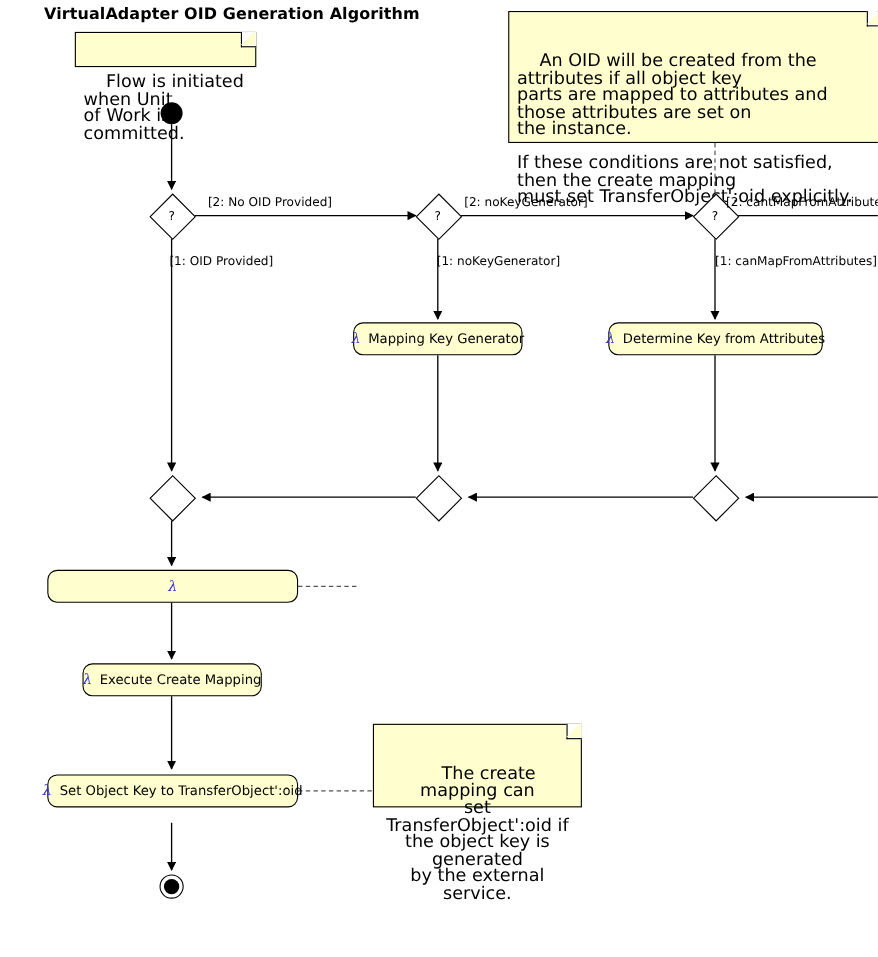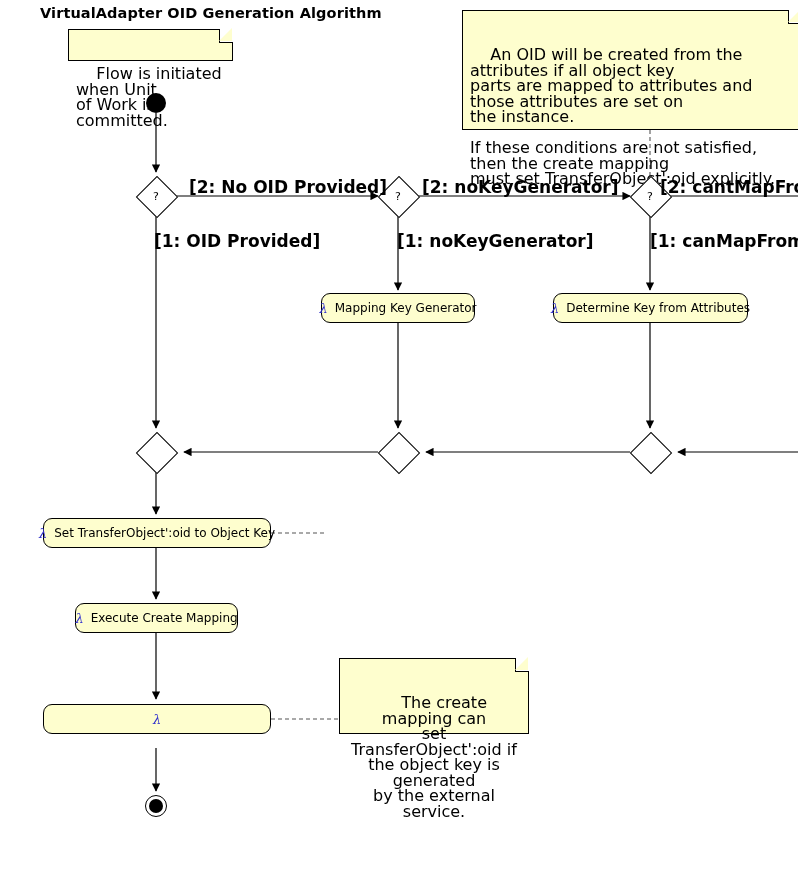--- a/index.html
+++ b/index.html
@@ -150,24 +150,23 @@
     width: 14px;
     height: 14px;
     margin-left: -7px;
     margin-top: -7px;
     border-radius: 50%;
     background: #000000;
   }
   
   .edge-label {
     position: absolute;
-    font-size: 17px;
+    font-size: 11px;
     color: #000000;
     white-space: nowrap;
-    font-weight: bold;
   }
 </style>
 </head>
 <body>
 
 <div id="canvas">
 
   <svg id="wires" viewBox="0 0 798 870" width="798" height="870">
     <defs>
       <marker id="arrow" viewBox="0 0 10 10" refX="9" refY="5" markerWidth="7" markerHeight="7" orient="auto-start-reverse">
@@ -278,27 +277,27 @@
     <span>Mapping Key Generator</span>
   </div>
 
   <div class="action" style="left:521px; top:293px; width:195px;">
     <span class="lam">λ</span>
     <span>Determine Key from Attributes</span>
   </div>
 
   <div class="action" style="left:11px; top:518px; width:228px;">
     <span class="lam">λ</span>
-    <span>Set TransferObject':oid to Object Key</span>
   </div>
 
   <div class="action" style="left:43px; top:603px; width:163px;">
     <span class="lam">λ</span>
     <span>Execute Create Mapping</span>
   </div>
 
   <div class="action" style="left:11px; top:704px; width:228px;">
     <span class="lam">λ</span>
+    <span>Set Object Key to TransferObject':oid</span>
   </div>
 
   <div class="end-node" style="left:113px; top:795px;"></div>
 
 </div>
 
 </body></html>

